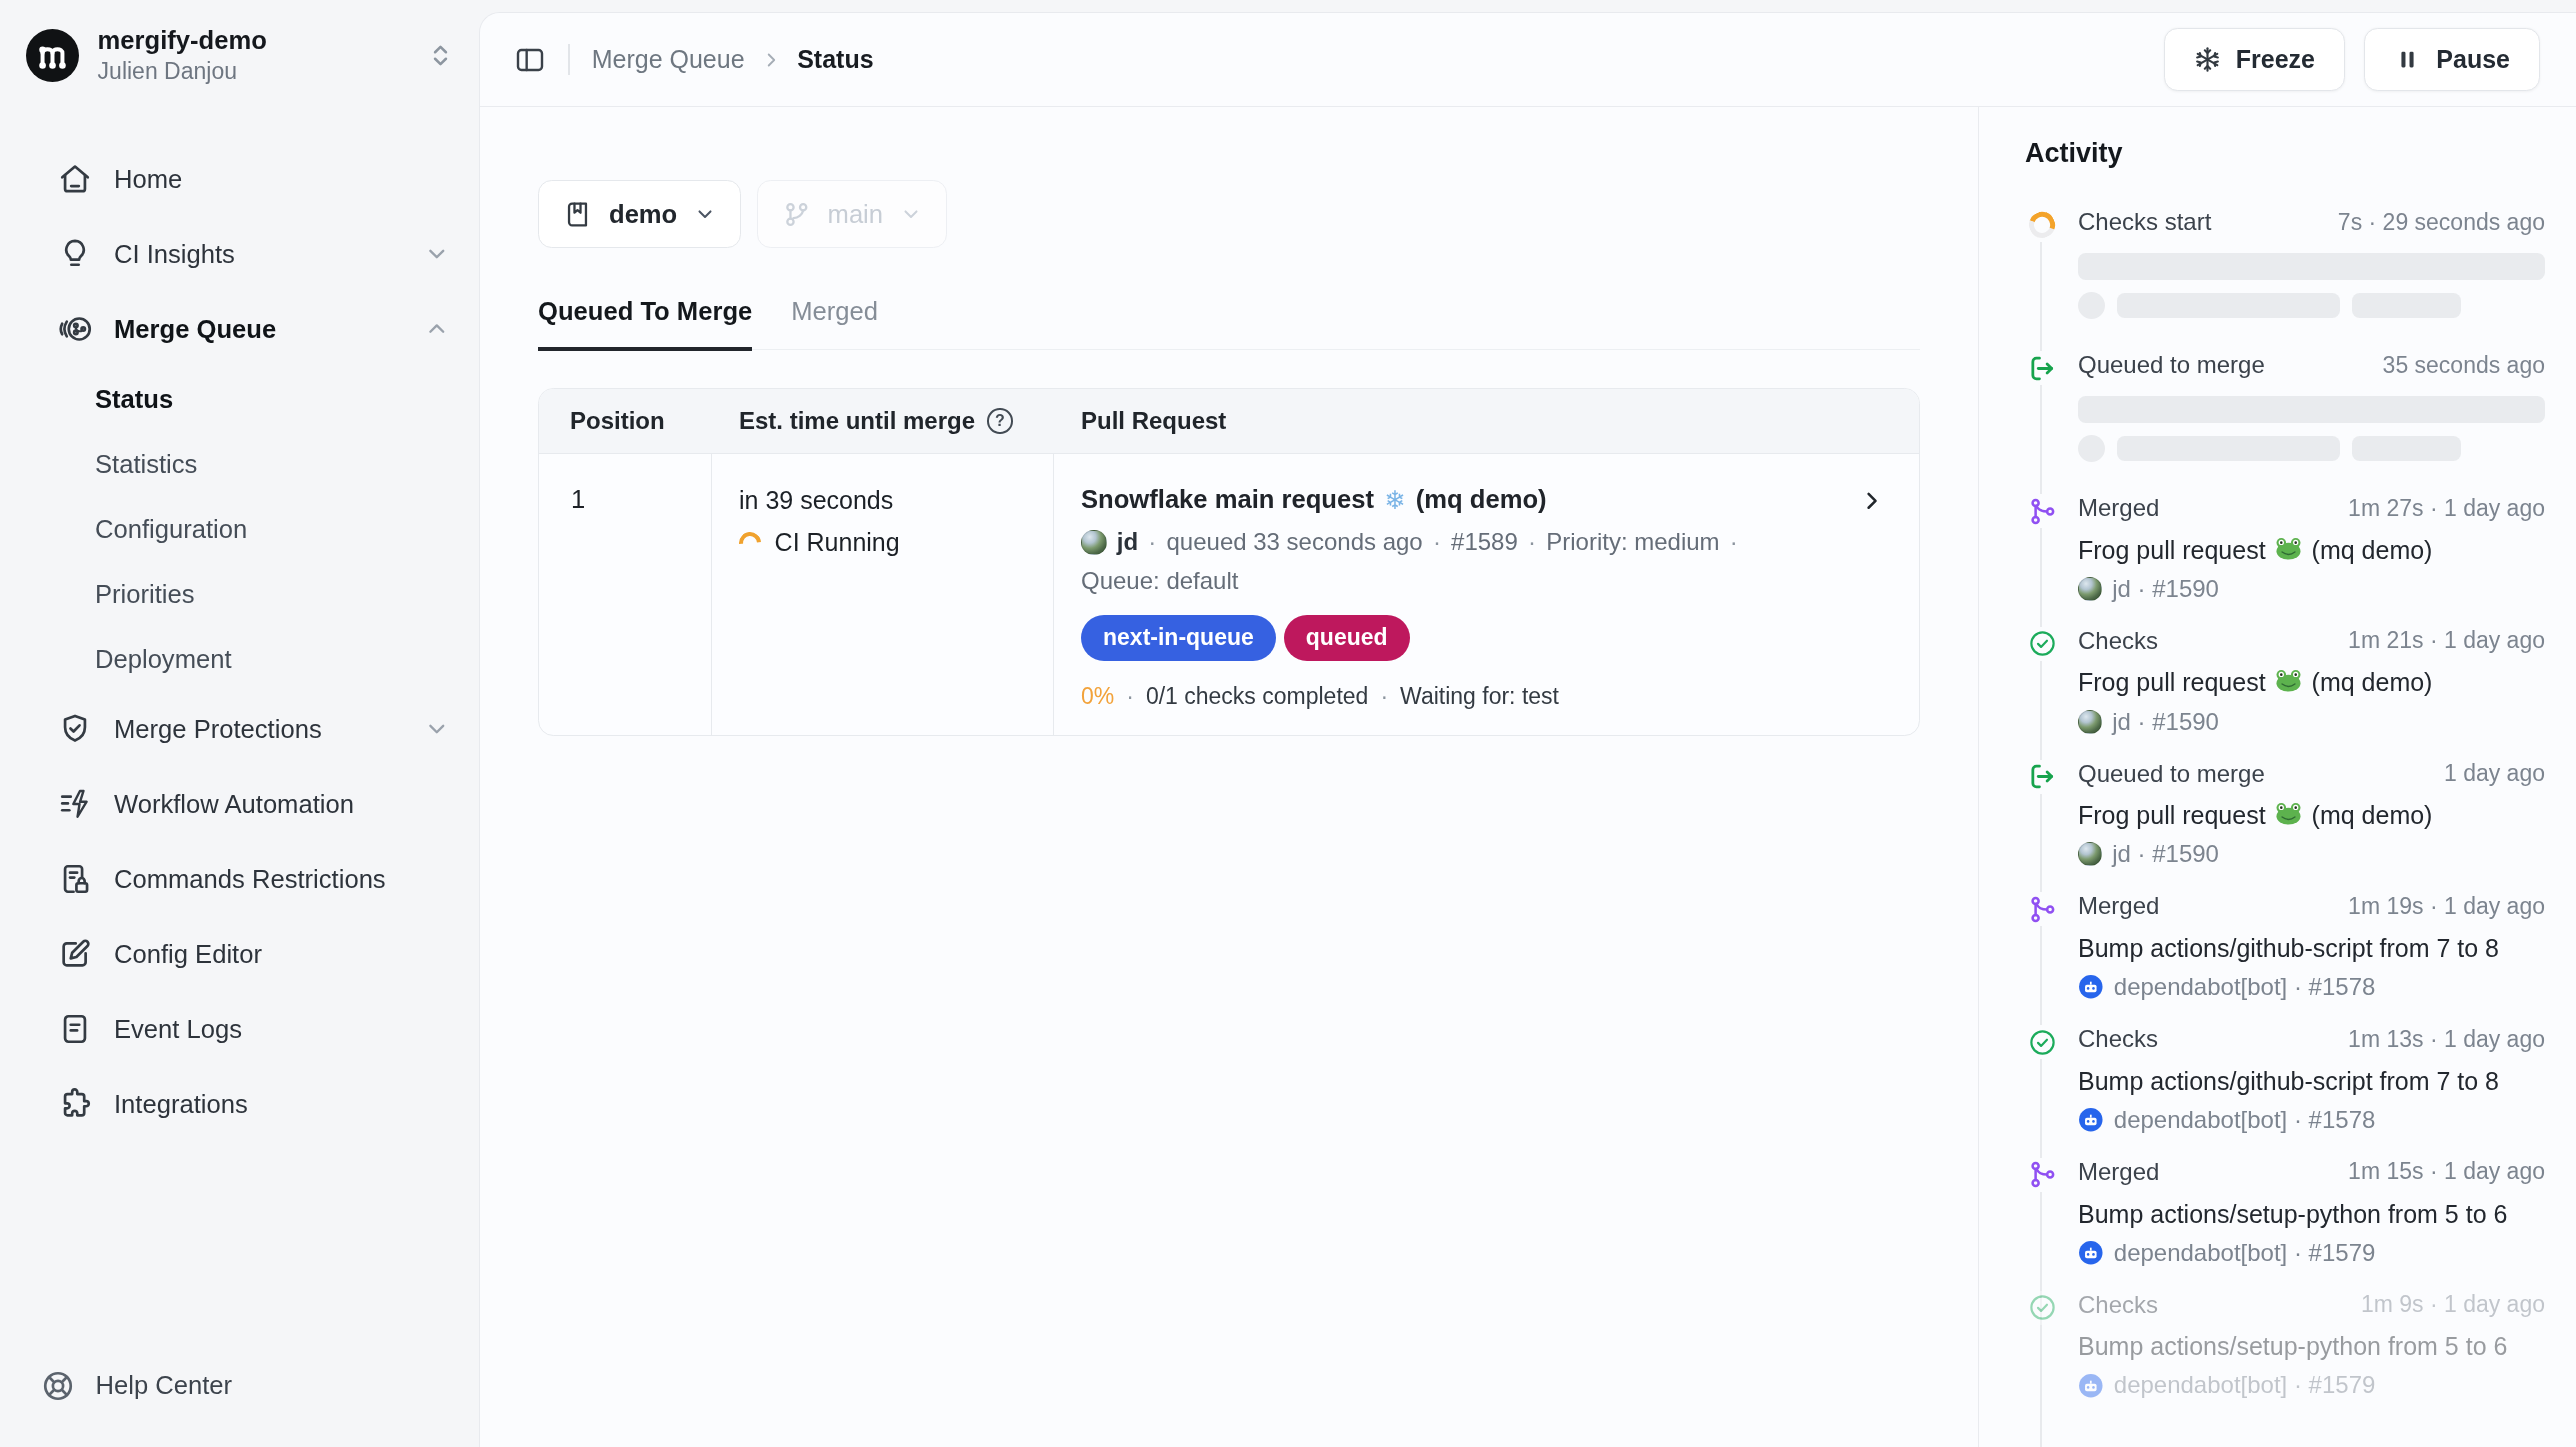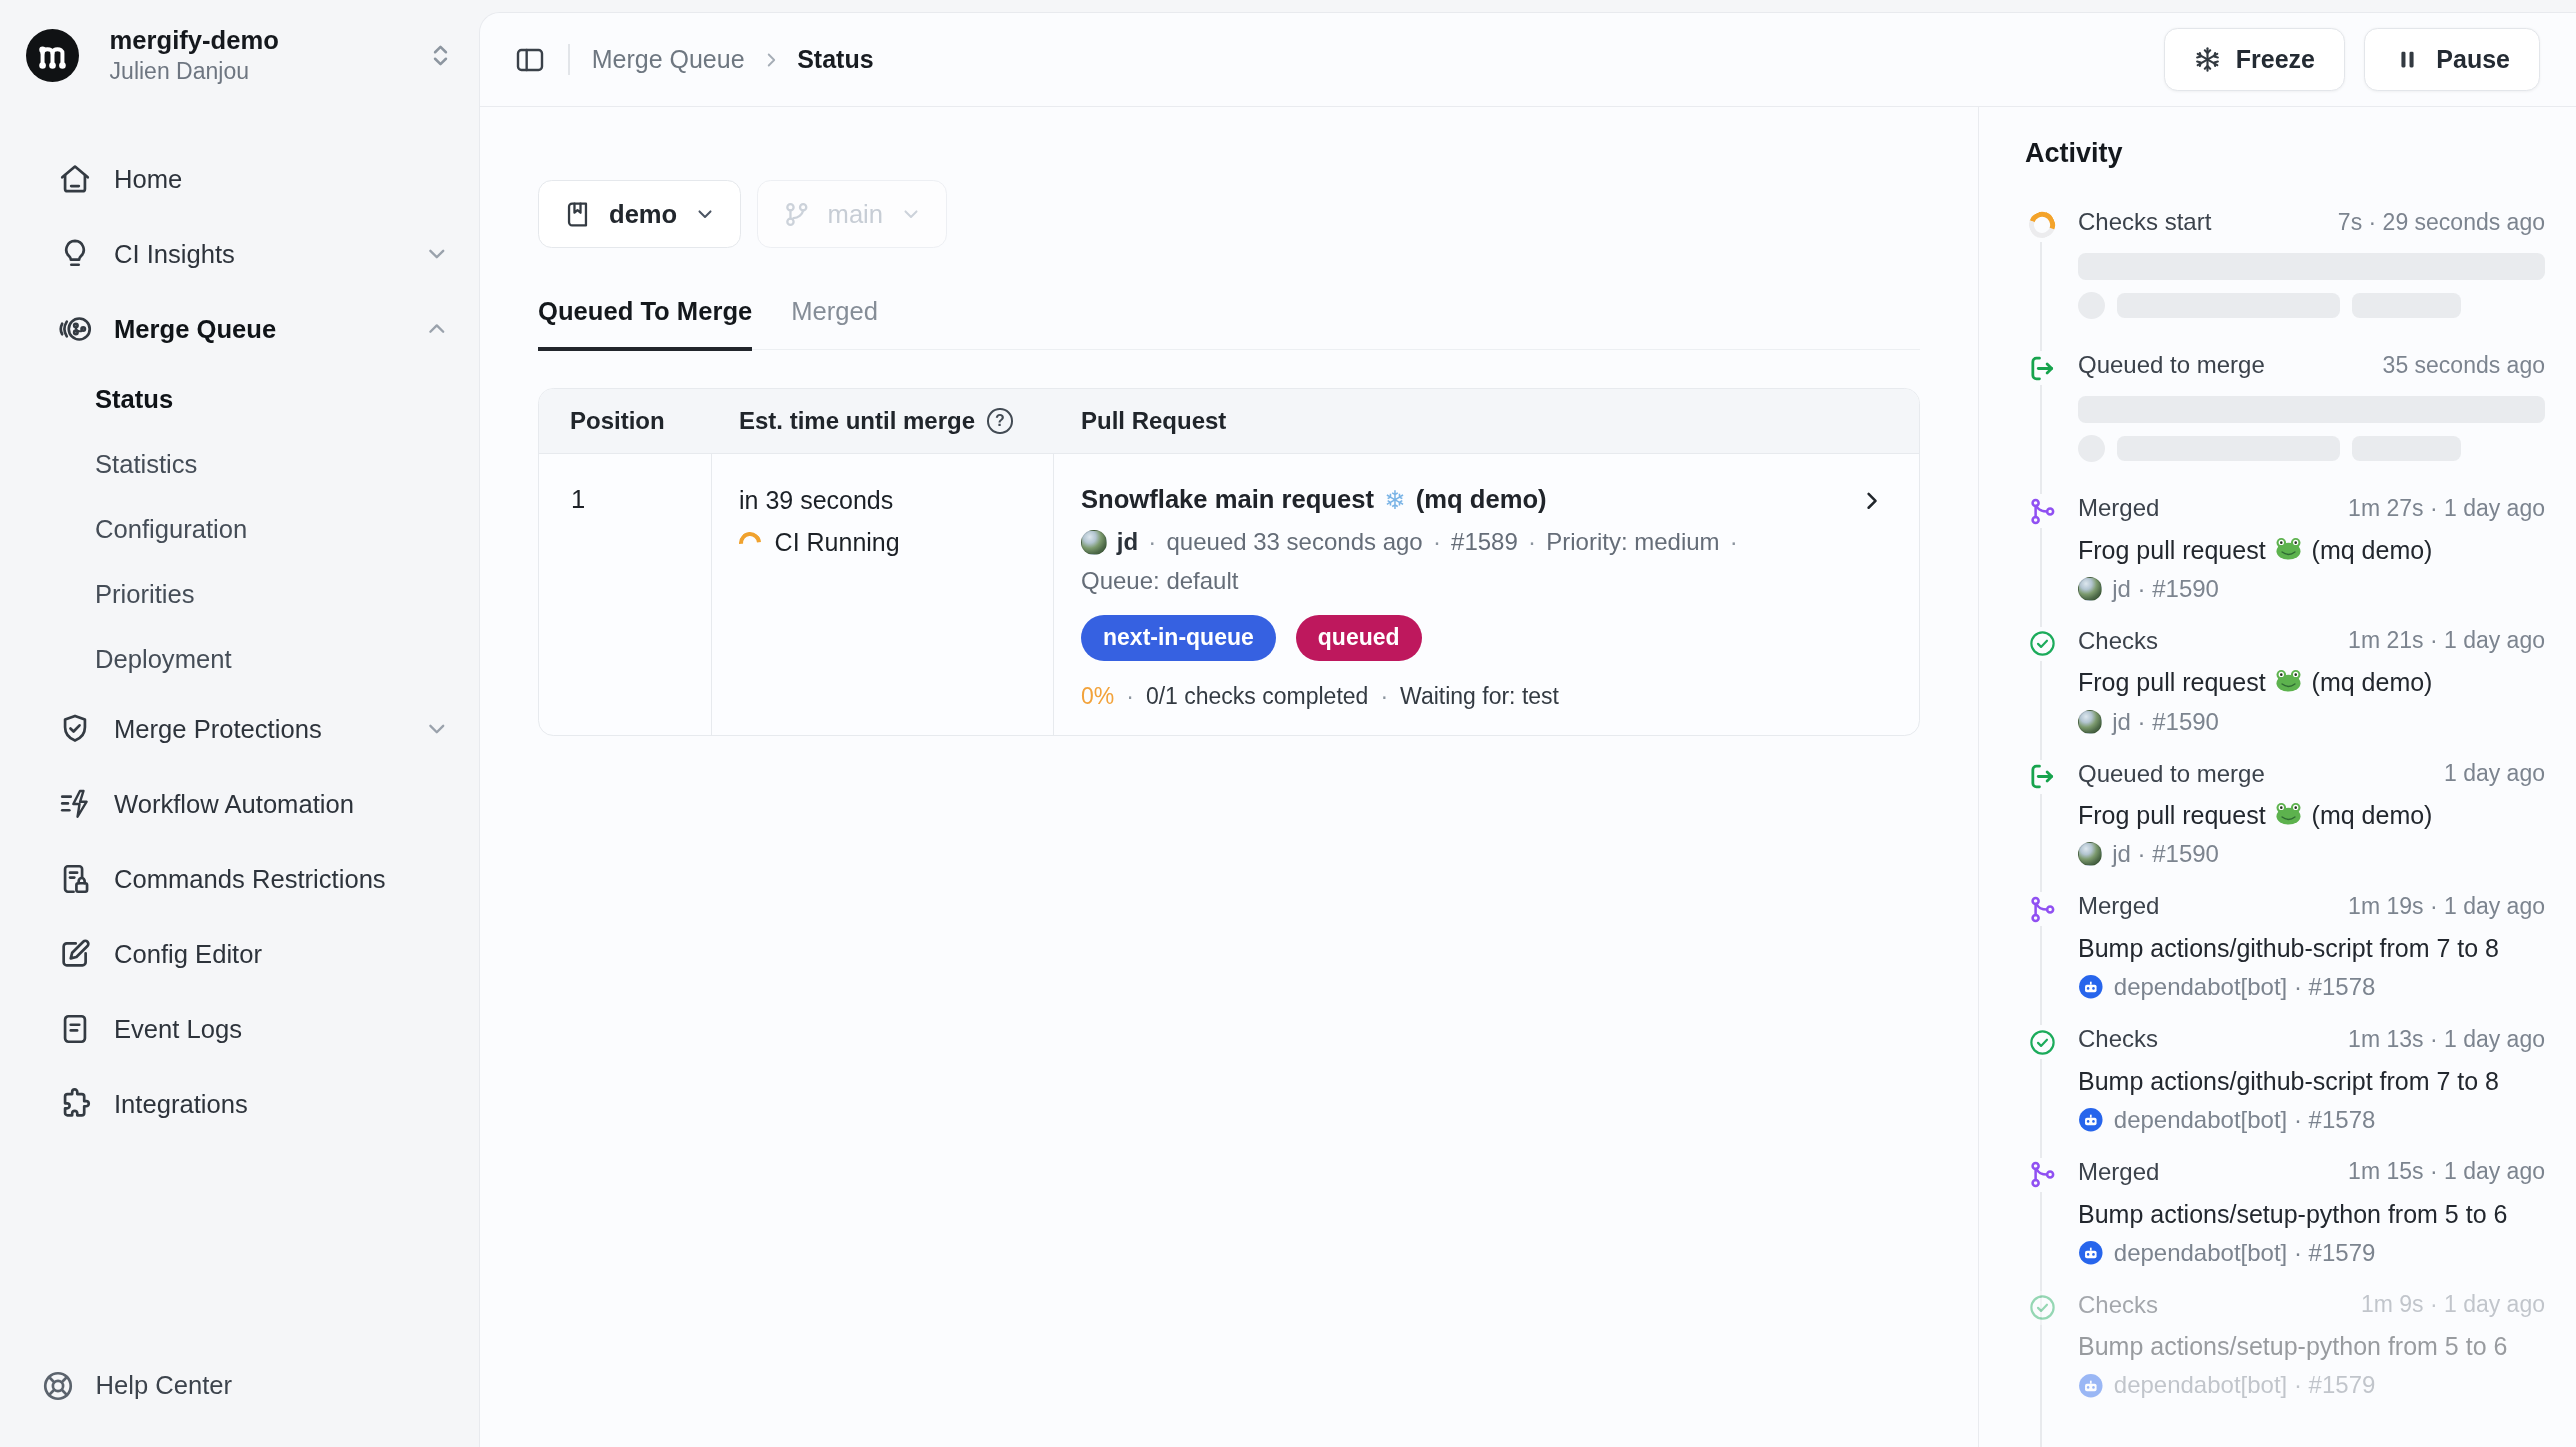--- a/index.html
+++ b/index.html
@@ -5,21 +5,21 @@
   * { margin:0; padding:0; box-sizing:border-box; }
   html,body { width:2576px; height:1447px; overflow:hidden; }
   body {
     font-family:"Liberation Sans","DejaVu Sans",sans-serif;
     background:#f5f6f8; color:#1d2127; display:flex; font-size:24px;
   }
   svg { display:block; }
 
   
   .sidebar { width:479px; flex:none; display:flex; flex-direction:column; padding:15.3px 0 29px; }
-  .org { display:flex; align-items:center; gap:31px; padding:10.2px 24px 15.3px 25.6px; }
+  .org { display:flex; align-items:center; gap:19px; padding:10.2px 24px 15.3px 25.6px; }
   .org-avatar { width:53px; height:53px; flex:none; }
   .org-names { line-height:1.2; min-width:0; }
   .org-name { font-size:25.6px; font-weight:700; color:#15181d; }
   .org-owner { font-size:23px; color:#6e7681; margin-top:1.7px; }
   .org-chevrons { margin-left:auto; color:#8d96a0; width:29px; height:29px; }
   .nav { flex:1; padding-top:41px; min-height:0; }
   .nav-item { height:75px; display:flex; align-items:center; gap:22px; padding:0 29px 0 58px;
               font-size:25.6px; font-weight:500; color:#2d333b; cursor:pointer; }
   .nav-item .ni-icon { width:34px; height:34px; color:#343b43; flex:none; }
   .nav-item.bold { font-weight:700; color:#101418; }
@@ -88,21 +88,21 @@
   .pr-title { font-size:25.6px; font-weight:600; color:#20242a; display:flex; align-items:center; gap:6.8px; flex-wrap:wrap; }
   .snow { font-family:"DejaVu Sans",sans-serif; color:#7ab4e6; font-size:25.6px; margin:0 3.4px; }
   .emoji-svg { width:29px; height:24px; margin:0 3.4px; }
   .pr-meta { margin-top:13.6px; display:flex; align-items:center; flex-wrap:wrap; gap:10.2px;
              font-size:24px; color:#656d78; max-width:835px; }
   .pr-meta .author { font-weight:600; color:#2a3139; }
   .dot { color:#8b949e; }
   .avatar { width:25.6px; height:25.6px; border-radius:50%; flex:none; border:0.9px solid rgba(0,0,0,.1);
             background:radial-gradient(circle at 32% 26%, #dde7ee 0%, #b3c5d1 26%, #7c9a6e 48%, #4c6847 72%, #33502f 100%); }
   .queue-line { margin-top:10.2px; font-size:24px; color:#656d78; }
-  .pills { margin-top:20.5px; display:flex; gap:20px; }
+  .pills { margin-top:20.5px; display:flex; gap:8px; }
   .pill { border-radius:852px; padding:8.5px 22px 10.2px; font-size:23px; font-weight:600; color:#fff; }
   .checks-line { margin-top:22px; display:flex; align-items:center; gap:12px; font-size:23px; color:#333a42; }
   .pct { color:#f2a23a; }
 
   
   .activity { width:598px; flex:none; border-left:1.3px solid #e9ebef; padding:31px 31px 0 46px;
               display:flex; flex-direction:column; min-height:0; }
   .activity h2 { font-size:27px; font-weight:700; color:#14181d; }
   .entries { position:relative; margin-top:39px; flex:1; overflow:hidden; }
   .entries::before { content:""; position:absolute; left:15.3px; top:19px; bottom:0; width:1.7px; background:#e8eaed; }

